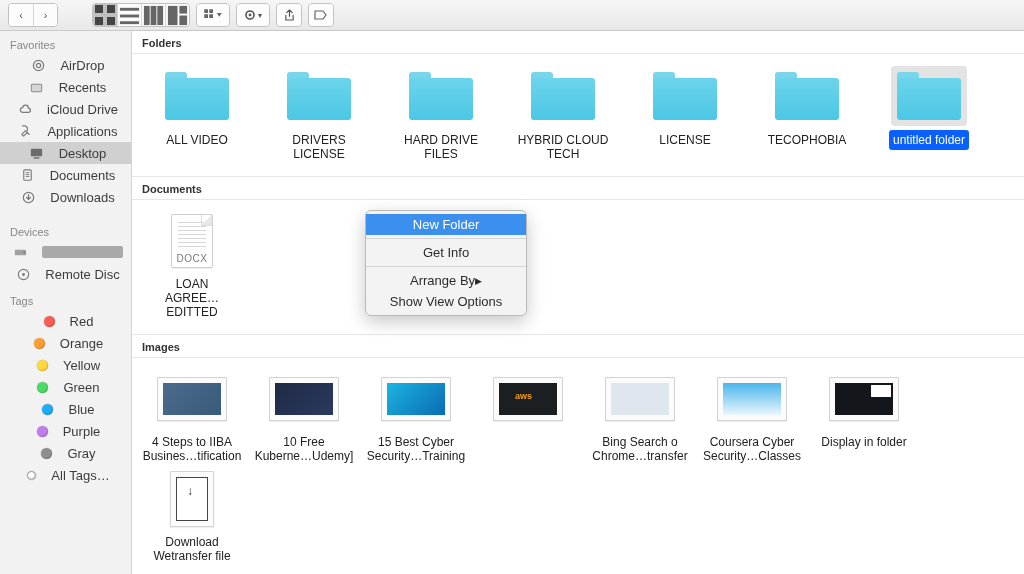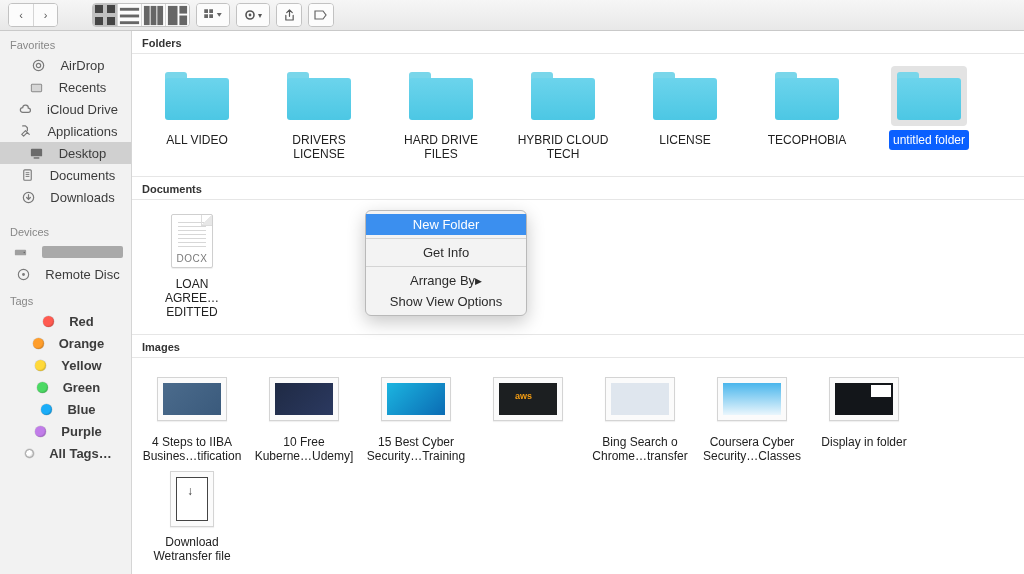--- a/index.html
+++ b/index.html
@@ -70,21 +70,21 @@
       color: #3c3c3c;
       font-size: 13px;
       cursor: default;
       justify-content: center;
     }
     .sb-item.selected { background: #d0d0d0; }
     .sb-icon { width: 16px; height: 16px; display: flex; align-items:center; justify-content:center; color:#7a7a7a;}
     .sb-icon svg { width: 15px; height: 15px; }
     .sb-block { width: 16px; height: 12px; background: #a9a9a9; border-radius: 2px; }
     .tag-dot { width: 11px; height: 11px; border-radius: 50%; margin-left:2px; margin-right:1px; box-shadow: inset -1px -1px 1px rgba(0,0,0,.15), 0 0 0 .5px rgba(0,0,0,.15);}
-    .sb-tags .sb-item { padding-left: 12px; font-weight: bold; }
+    .sb-tags .sb-item { padding-left: 12px; }
     
     .content {
       flex: 1;
       overflow: auto;
       background: #fff;
     }
     .section-head {
       font-size: 11px;
       font-weight: 600;
       color: #333;
@@ -397,20 +397,24 @@
         </div>
       <div class="sb-item">
           <span class="tag-dot" style="background:#1badf8"></span>
           <span>Blue</span>
         </div>
       <div class="sb-item">
           <span class="tag-dot" style="background:#c17de9"></span>
           <span>Purple</span>
         </div>
       <div class="sb-item">
+          <span class="tag-dot" style="background:#8e8e93"></span>
+          <span>Gray</span>
+        </div>
+      <div class="sb-item">
           <span class="tag-dot" style="background:#fff;border:1.5px solid #a0a0a0;width:9px;height:9px"></span>
           <span>All Tags…</span>
         </div>
     </div>
   </div>
 
   <div class="content">
     <div class="section-head">Folders</div>
     <div class="grid folders">
       <div class="item">

